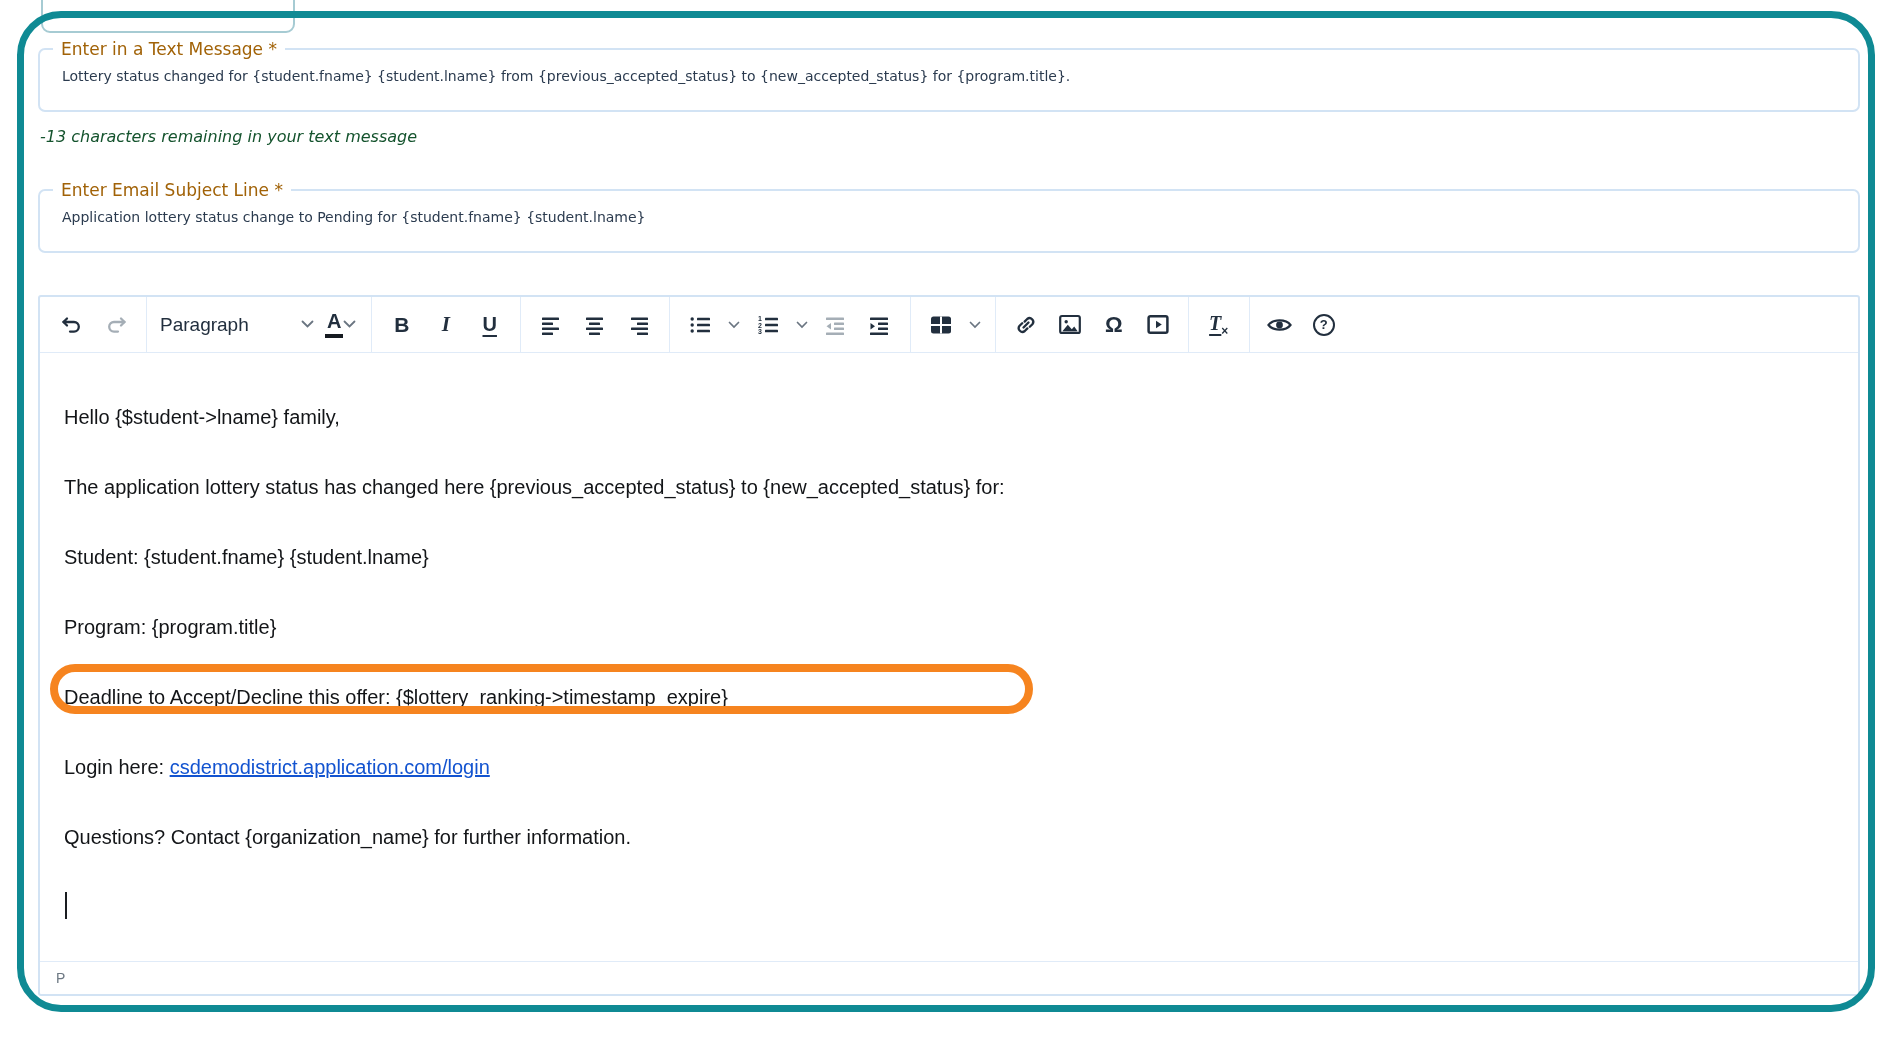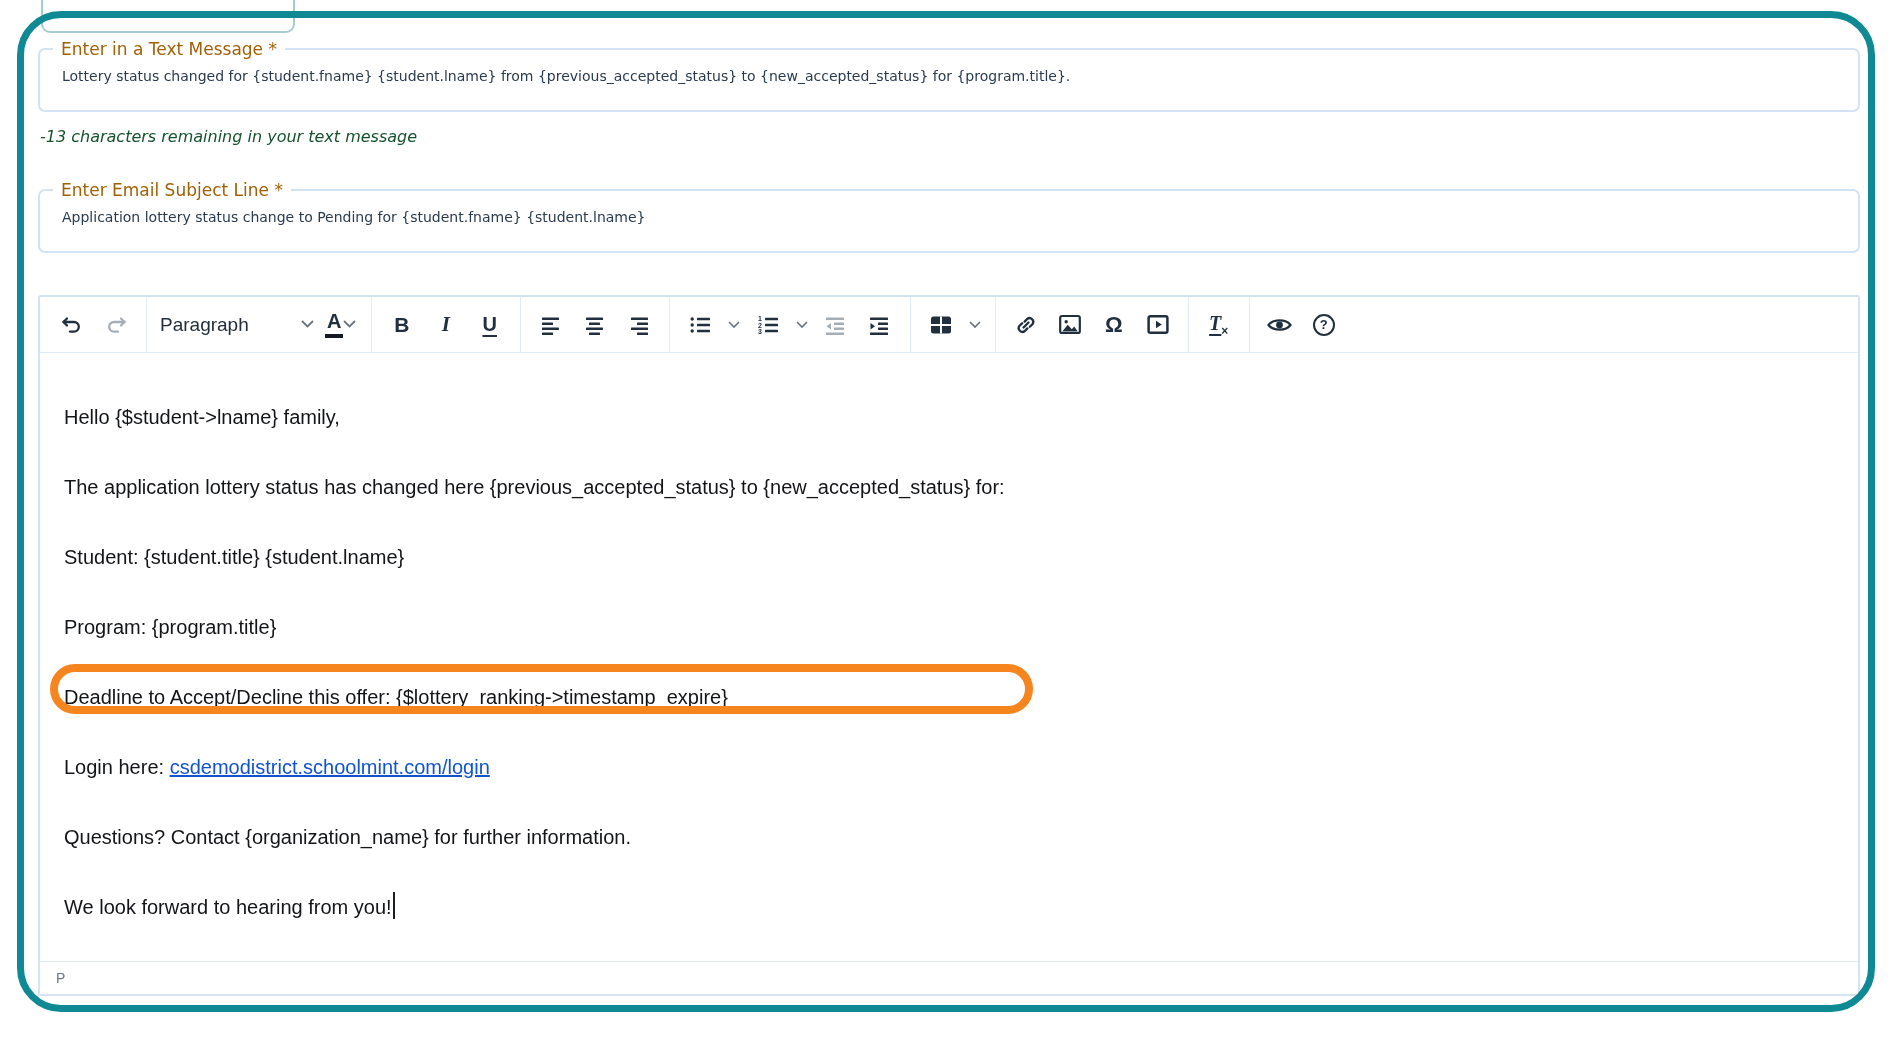--- a/index.html
+++ b/index.html
@@ -289,32 +289,32 @@
       <button class="tb-btn">
         <span class="help-circle">?</span>
       </button>
     </div>
 
   </div>
 
   <div class="content">
     <p>Hello {$student-&gt;lname} family,</p>
     <p>The application lottery status has changed here {previous_accepted_status} to {new_accepted_status} for:</p>
-    <p>Student: {student.title} {student.lname}</p>
+    <p>Student: {student.fname} {student.lname}</p>
     <p>Program: {program.title}</p>
     <p class="p-deadline">
       <span class="ring"></span>
       <span>Deadline to Accept/Decline this offer: {$lottery_ranking-&gt;timestamp_expire}</span>
     </p>
     <p>
-      <span>Login here: </span><a href="#">csdemodistrict.schoolmint.com/login</a>
+      <span>Login here: </span><a href="#">csdemodistrict.application.com/login</a>
     </p>
     <p>Questions? Contact {organization_name} for further information.</p>
     <p>
-      <span>We look forward to hearing from you!</span><span class="caret"></span>
+      <span class="caret"></span>
     </p>
   </div>
 
   <div class="statusbar">
     <span>P</span>
   </div>
 
 </div>
 
 </body></html>

